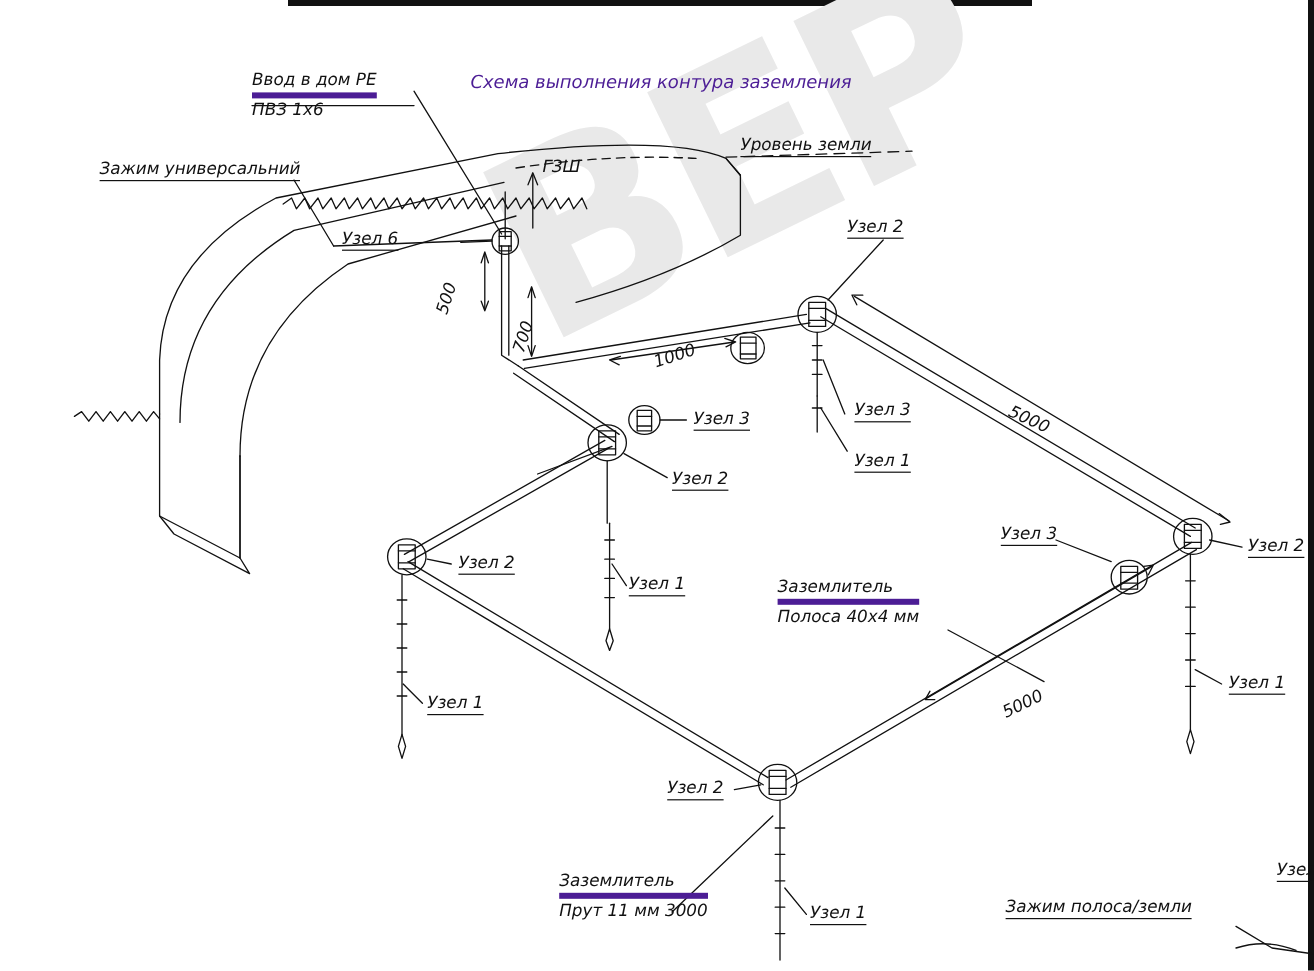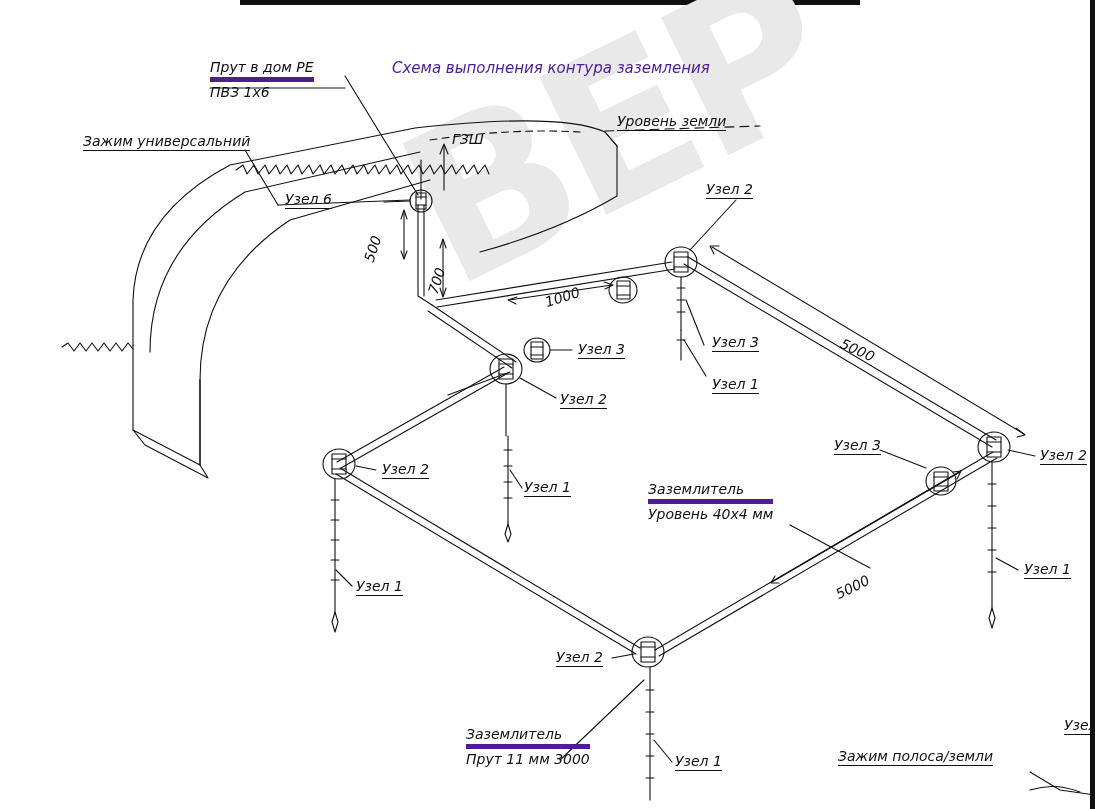--- a/index.html
+++ b/index.html
@@ -251,21 +251,21 @@
       <path d="M779,583 L771,583 L775,576"></path>
       <path d="M953,472 L961,471 L957,479"></path>
 
       <path d="M1030,790 Q1055,782 1080,792"></path>
     </g>
   </svg>
 
   <div class="title" style="left:392px; top:59px;">Схема выполнения контура заземления</div>
 
   <div class="twoline" style="left:210px; top:58px;">
-    <span class="l1">Прут в дом РЕ</span>
+    <span class="l1">Ввод в дом РЕ</span>
     <span class="l2">ПВЗ 1х6</span>
   </div>
 
   <div class="lbl u" style="left:83px; top:133px;font-style:italic;">Зажим универсальний</div>
 
   <div class="lbl u" style="left:617px; top:113px;">Уровень земли</div>
 
   <div class="lbl" style="left:452px; top:131px;">ГЗШ</div>
 
   <div class="lbl u" style="left:285px; top:191px;">Узел 6</div>
@@ -285,21 +285,21 @@
   <div class="lbl u" style="left:1040px; top:447px;">Узел 2</div>
   <div class="lbl u" style="left:1024px; top:561px;">Узел 1</div>
 
   <div class="lbl u" style="left:556px; top:649px;">Узел 2</div>
   <div class="lbl u" style="left:675px; top:753px;">Узел 1</div>
 
   <div class="lbl u" style="left:1064px; top:717px;">Узел</div>
 
   <div class="twoline" style="left:648px; top:480px;">
     <span class="l1">Заземлитель</span>
-    <span class="l2">Уровень 40х4 мм</span>
+    <span class="l2">Полоса 40х4 мм</span>
   </div>
 
   <div class="twoline" style="left:466px; top:725px;">
     <span class="l1">Заземлитель</span>
     <span class="l2">Прут 11 мм 3000</span>
   </div>
 
   <div class="lbl u" style="left:838px; top:748px;">Зажим полоса/земли</div>
 
   <div class="dimlbl" style="left:376px; top:248px; transform:rotate(-72deg); transform-origin:left bottom;">500</div>

